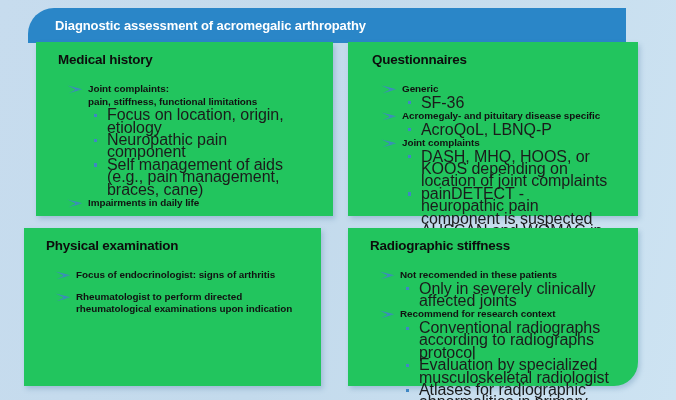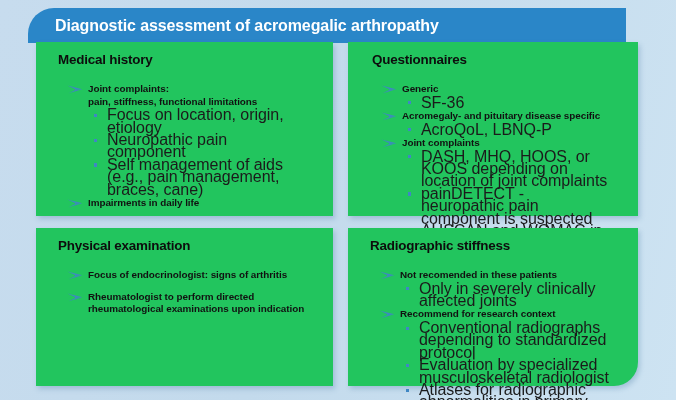--- a/index.html
+++ b/index.html
@@ -28,38 +28,38 @@
     width: 598px;
     height: 35px;
     background: #2a86c8;
     border-top-left-radius: 26px;
     box-sizing: border-box;
     display: flex;
     align-items: center;
   }
   #header-title {
     color: #ffffff;
-    font-size: 16px;
+    font-size: 13px;
     font-weight: bold;
     letter-spacing: -0.1px;
     padding-left: 27px;
     white-space: nowrap;
   }
 
   
   .card {
     position: absolute;
     background: #22c55e;
     box-sizing: border-box;
     box-shadow: 2px 3px 5px rgba(84, 130, 170, 0.33);
     padding: 10px 12px 8px 14px;
   }
   #card-medical-history   { left: 36px;  top: 42px;  width: 297px; height: 174px; }
   #card-questionnaires    { left: 348px; top: 42px;  width: 290px; height: 174px; padding-left: 16px; }
-  #card-physical-exam     { left: 36px;  top: 228px; width: 297px; height: 158px; }
+  #card-physical-exam     { left: 24px;  top: 228px; width: 297px; height: 158px; }
   #card-radiographic      { left: 348px; top: 228px; width: 290px; height: 158px;
                             border-bottom-right-radius: 24px; }
 
   .card-title {
     font-size: 13.4px;
     font-weight: bold;
     color: #0d0d0d;
     letter-spacing: -0.2px;
     margin: 0 0 4px 8px;
   }
@@ -262,21 +262,21 @@
         <li class="item1">
           <span class="arrow-icon"><svg viewBox="0 0 15 9" width="15" height="9">
               <path d="M0.4 0.6 L14.2 4.0 L8.6 4.3 Z" fill="#3f87c4"></path>
               <path d="M1.6 8.3 L14.4 4.4 L8.4 4.9 Z" fill="#3f87c4"></path>
               <path d="M8.0 3.9 L14.6 4.05 L14.6 4.55 L8.0 4.7 Z" fill="#3f87c4"></path>
             </svg></span>
           <span class="l1text">Recommend for research context</span>
           <ul class="lvl2">
             <li class="item2">
               <span class="dot-icon"></span>
-              <span class="l2text">Conventional radiographs depending to standardized protocol</span>
+              <span class="l2text">Conventional radiographs according to radiographs protocol</span>
             </li>
             <li class="item2">
               <span class="dot-icon"></span>
               <span class="l2text">Evaluation by specialized musculoskeletal radiologist</span>
             </li>
             <li class="item2">
               <span class="dot-icon"></span>
               <span class="l2text">Atlases for radiographic abnormalities in primary OA (e.g., KL and OARSI)</span>
             </li>
           </ul>

